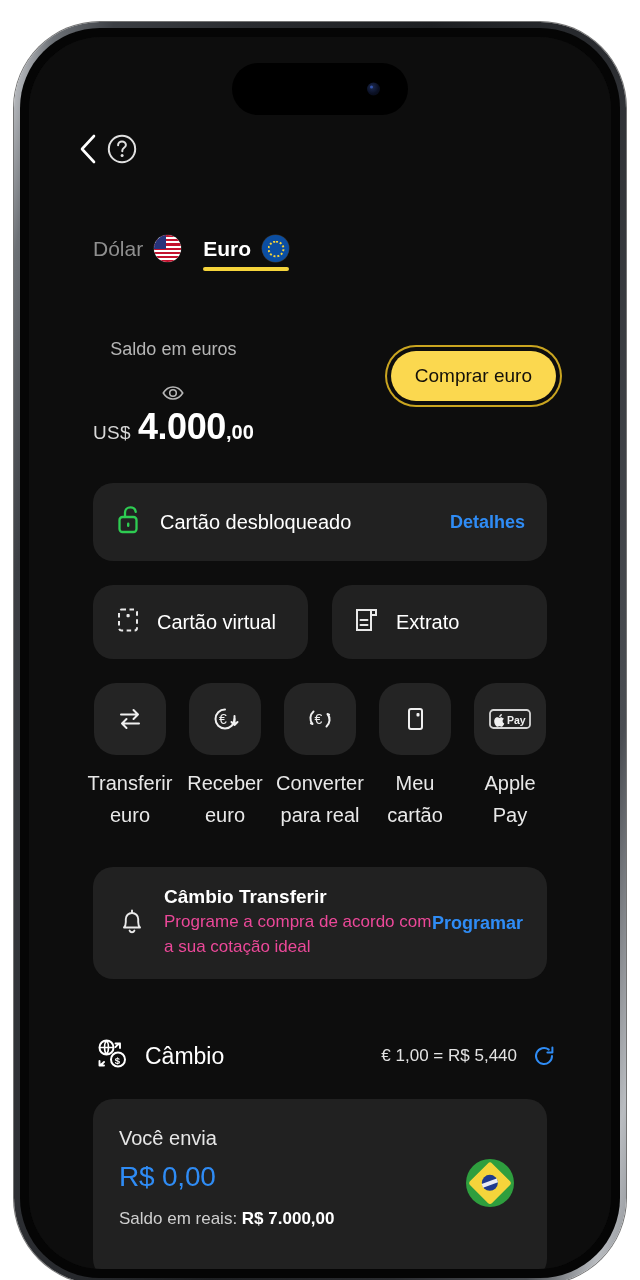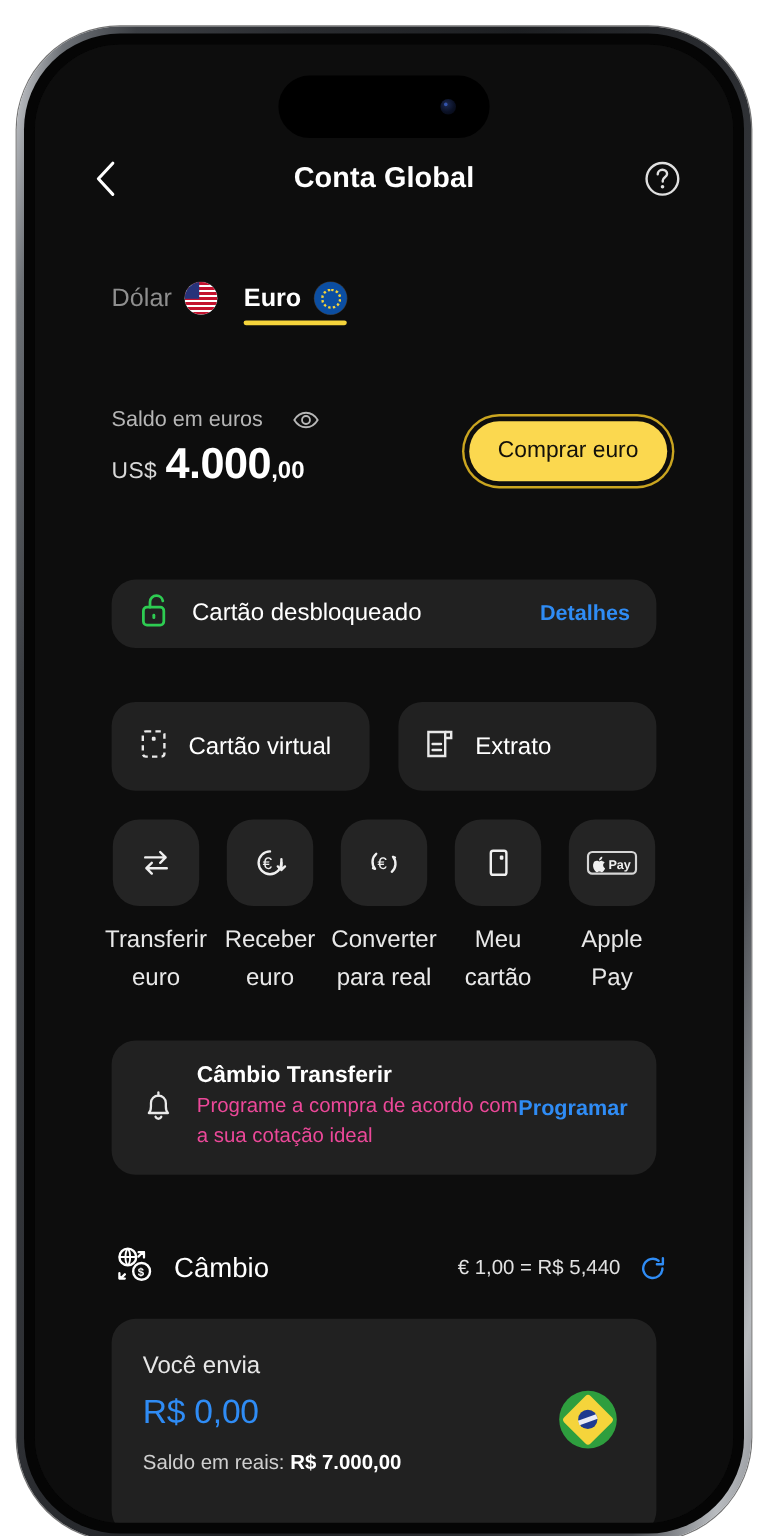--- a/index.html
+++ b/index.html
@@ -95,42 +95,42 @@
   .flag-br .diamond{ position:absolute; left:50%; top:50%; transform:translate(-50%,-50%) rotate(45deg);
     width:64%; height:64%; background:#F5D43B; border-radius:3px; }
   .flag-br .globe{ position:absolute; left:50%; top:50%; transform:translate(-50%,-50%);
     width:34%; height:34%; border-radius:50%; background:#1e3a8f; }
   .flag-br .band{ position:absolute; left:50%; top:50%; transform:translate(-50%,-50%) rotate(-20deg);
     width:34%; height:4px; background:#fff; opacity:.9; }
 
   
   .bal-wrap{ position:absolute; top:300px; left:64px; right:55px; display:flex; align-items:flex-start; justify-content:space-between; }
   .bal-left{ padding-top:2px; }
-  .bal-label-row{ display:flex; align-items:center; gap:25px; }
+  .bal-label-row{ display:flex; align-items:center; gap:25px;flex-direction:column; }
   .bal-label{ font-size:18px; color:#b6b6b6; }
   .eye-ico{ cursor:pointer; display:flex; }
   .bal-amount{ margin-top:5px; display:flex; align-items:baseline; }
   .bal-cur{ font-size:19px; color:#d8d8d8; font-weight:400; margin-right:7px; letter-spacing:.3px; }
   .bal-int{ font-size:36px; font-weight:700; color:#fff; letter-spacing:-.4px; }
   .bal-dec{ font-size:20px; font-weight:700; color:#fff; }
 
   .buy-btn{
     background:#FBD84F; color:#14110a; border:none; border-radius:28px;
     padding:14px 24px; font-size:19px; font-weight:500; cursor:pointer;
     font-family:Liberation Sans, sans-serif;
     box-shadow:0 0 0 4px #0d0d0d, 0 0 0 6px #caa520;
     margin-top:14px;
     text-align:right;
   }
 
   
   .card{ background:#212121; border-radius:20px; }
 
   .card-lock{
-    position:absolute; top:446px; left:64px; right:64px; height:57px;
+    position:absolute; top:446px; left:64px; right:64px; height:78px;
     display:flex; align-items:center; padding:0 22px; cursor:pointer;
   }
   .card-lock .lock-text{ font-size:20px; color:#fff; margin-left:17px; flex:1; }
   .link-blue{ color:#2F8CF5; font-size:18px; font-weight:700; cursor:pointer; }
 
   .row-two{ position:absolute; top:548px; left:64px; right:64px; display:flex; gap:24px; }
   .btn-wide{
     flex:1; height:74px; display:flex; align-items:center; padding:0 22px; cursor:pointer;
   }
   .btn-wide .bw-label{ font-size:20px; color:#fff; margin-left:16px; }
@@ -191,21 +191,20 @@
         </div>
 
         <div class="app">
 
           <div class="header">
             <div class="back-btn">
               <svg width="20" height="32" viewBox="0 0 20 32">
                 <path d="M16 3 L4 16 L16 29" fill="none" stroke="#fff" stroke-width="2.6" stroke-linecap="round" stroke-linejoin="round"></path>
               </svg>
             </div>
-            <div class="header-title">Conta Global</div>
             <div class="help-btn">
               <svg width="32" height="32" viewBox="0 0 32 32">
                 <circle cx="16" cy="16" r="13.2" fill="none" stroke="#e0e0e0" stroke-width="2"></circle>
                 <path d="M12.1 12.3c0-2.2 1.8-3.8 3.9-3.8 2.2 0 3.9 1.5 3.9 3.5 0 2.6-3.6 2.9-3.6 5.4v.8" fill="none" stroke="#e0e0e0" stroke-width="2" stroke-linecap="round"></path>
                 <circle cx="16.1" cy="22.6" r="1.5" fill="#e0e0e0"></circle>
               </svg>
             </div>
           </div>
 
           <div class="tabs">

